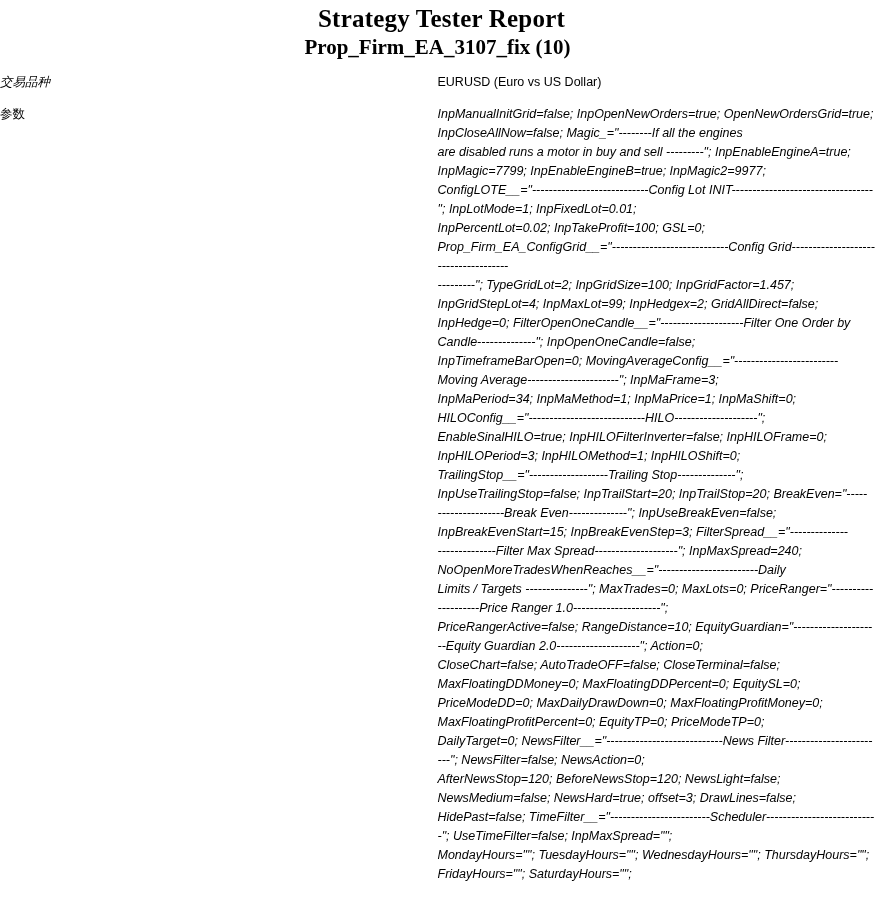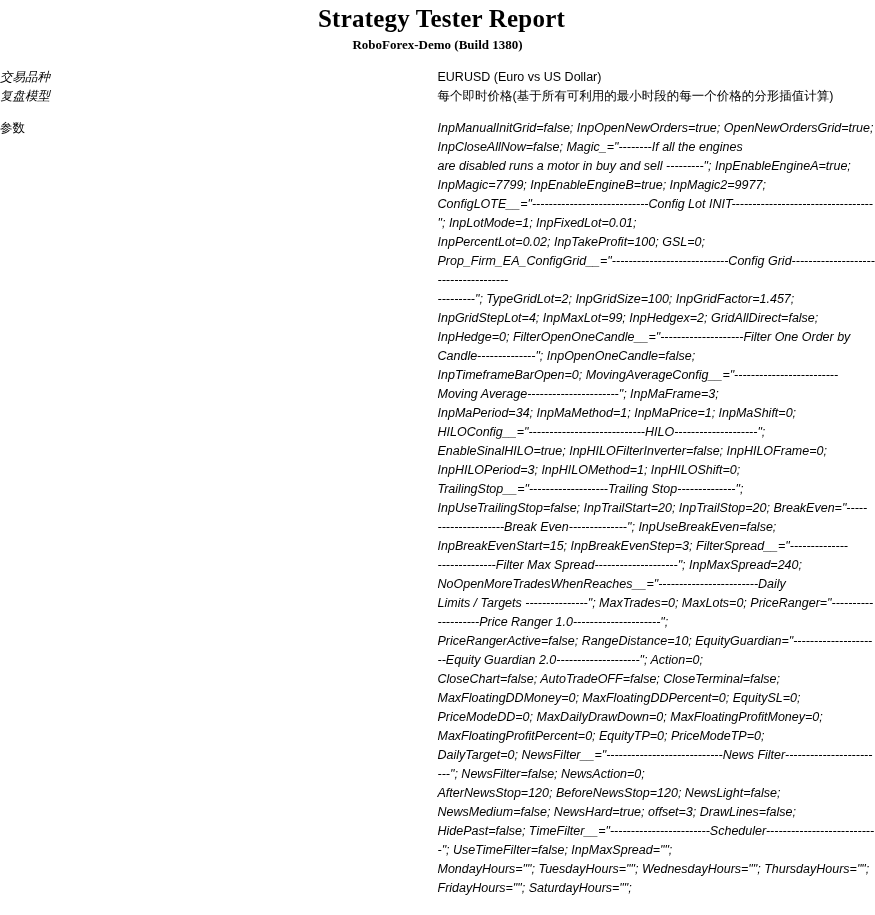--- a/index.html
+++ b/index.html
@@ -89,39 +89,35 @@
   }
   .param-line { white-space: pre-wrap; font-style: italic; }
 </style>
 </head>
 <body>
 
 <div class="page">
 
   <div class="titles">
     <div class="title-main">Strategy Tester Report</div>
-    <div class="title-broker">RoboForex-Demo (Build 1380)</div>
+    <div class="title-sub">Prop_Firm_EA_3107_fix (10)</div>
   </div>
 
   <table class="report">
     <tbody>
       <tr class="spacer-row">
           <td colspan="2"></td>
         </tr>
 
       <tr>
         <td class="hdr-label">交易品种</td>
         <td class="hdr-value">EURUSD (Euro vs US Dollar)</td>
       </tr>
 
 
-      <tr>
-        <td class="hdr-label">复盘模型</td>
-        <td class="hdr-value">每个即时价格(基于所有可利用的最小时段的每一个价格的分形插值计算)</td>
-      </tr>
 
       <tr class="spacer-row">
           <td colspan="2"></td>
         </tr>
 
       <tr>
         <td class="param-label">参数</td>
         <td class="param-value">
           <div id="param-lines">
               <div class="param-line">InpManualInitGrid=false; InpOpenNewOrders=true; OpenNewOrdersGrid=true; InpCloseAllNow=false; Magic_="--------If all the engines</div>

